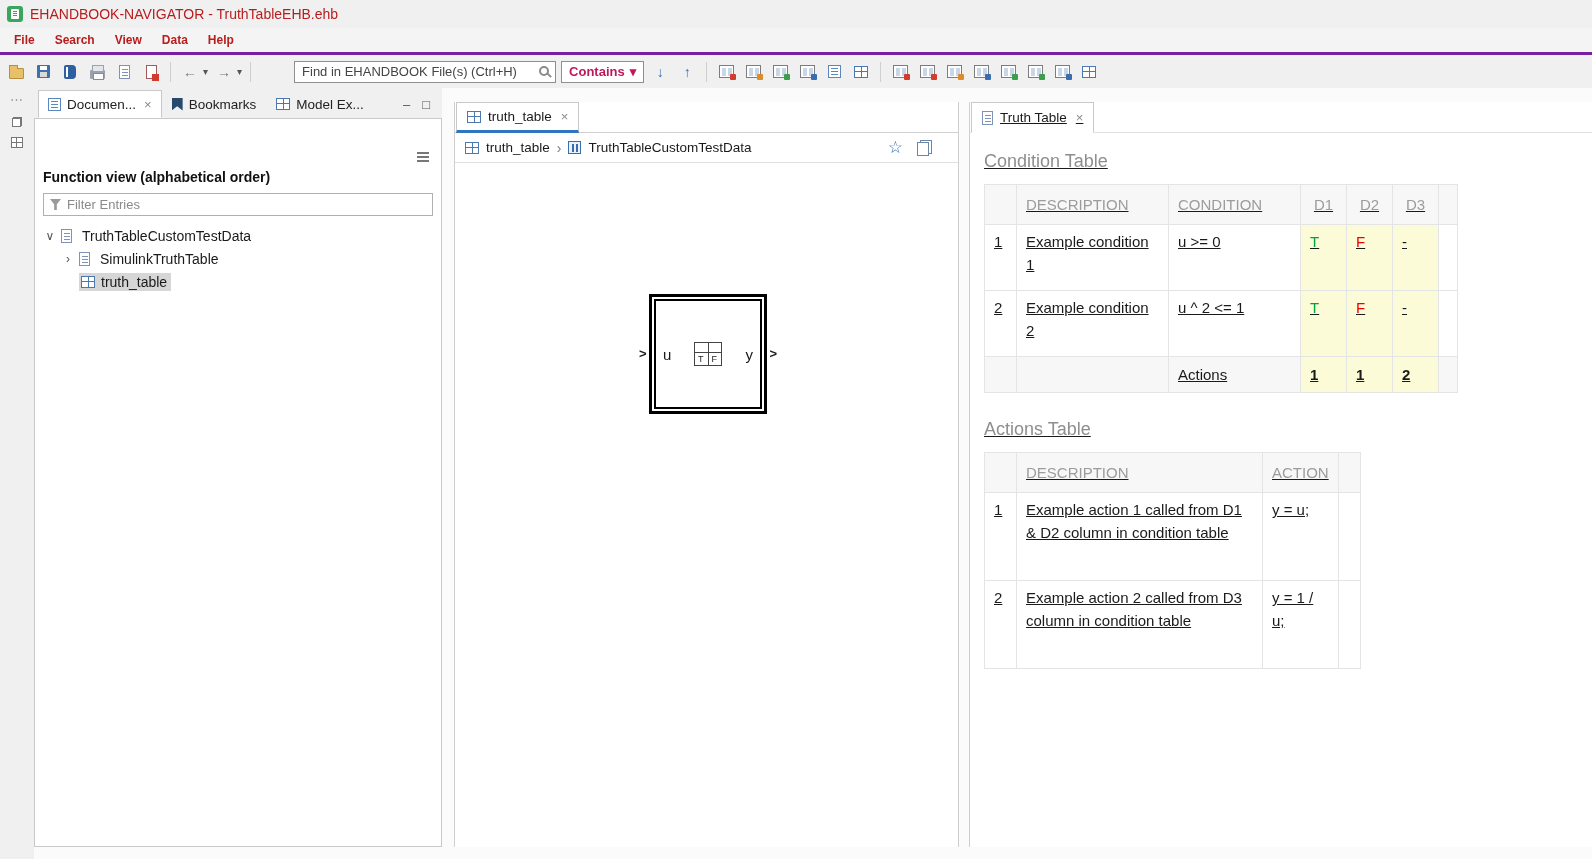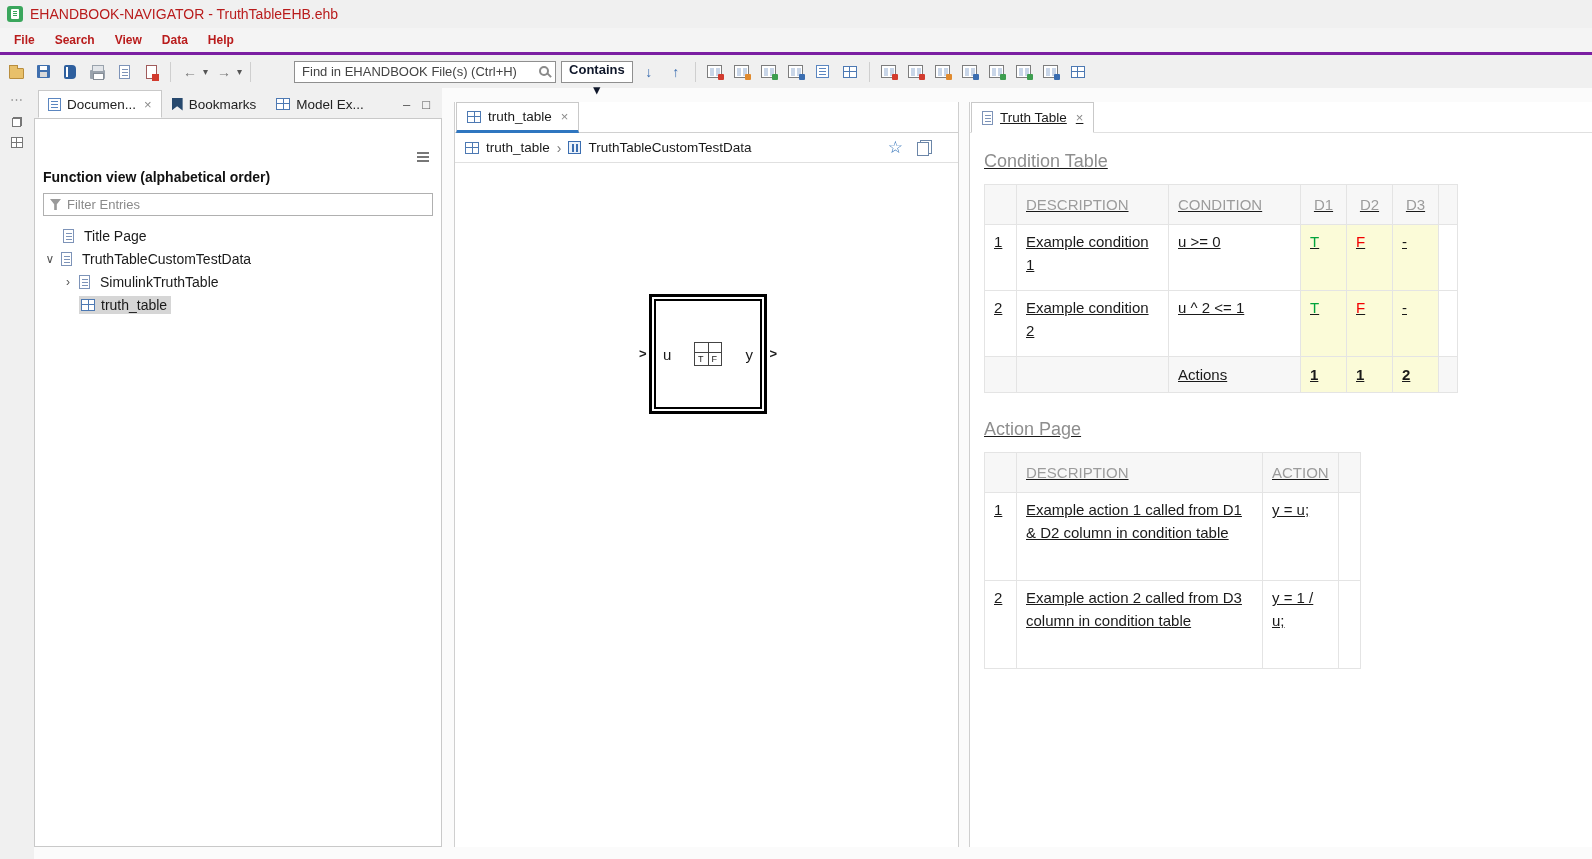--- a/index.html
+++ b/index.html
@@ -67,21 +67,21 @@
   .mt.red::after { content:""; position:absolute; right:-3px; bottom:-3px; width:6px; height:6px; background:#d23b2e; border-radius:1px; }
   .mt.green::after { content:""; position:absolute; right:-3px; bottom:-3px; width:6px; height:6px; background:#3d9e4f; border-radius:1px; }
   .mt.blue::after { content:""; position:absolute; right:-3px; bottom:-3px; width:6px; height:6px; background:#3a6db0; border-radius:1px; }
   .mt.orange::after { content:""; position:absolute; right:-3px; bottom:-3px; width:6px; height:6px; background:#e08a2e; border-radius:1px; }
 
   
   .searchwrap { position:relative; margin-left:4px;padding-left:31px; }
   .search-input { width:262px; height:22px; border:1px solid #8f8f8f; background:#fff; font-family:"Liberation Sans",sans-serif; font-size:13px; color:#333; padding:0 24px 0 7px; }
   .search-input::placeholder { color:#444; }
   .search-mag { position:absolute; right:7px; top:5px; }
-  .contains-btn { height:22px; border:1px solid #8f8f8f; background:#fff; display:flex; align-items:center; gap:5px; padding:0 7px; font-size:13px; font-weight:700; color:#0f172a;flex-direction:column; }
+  .contains-btn { height:22px; border:1px solid #8f8f8f; background:#fff; display:flex; align-items:center; gap:5px; padding:0 7px; font-size:13px; font-weight:700; color:#be185d; }
 
   
   .main { display:flex; height:771px; background:#fbfbfb; }
   .activity-strip { width:34px; background:#f0f0f0; display:flex; flex-direction:column; align-items:center; padding-top:4px; gap:10px; }
   .overflow-dots { color:#8a8a8a; font-size:13px; letter-spacing:1px; }
 
   
   .left-panel { width:408px; display:flex; flex-direction:column; margin-bottom:12px; }
   .ltabs { height:30px; background:#f0f0f0; display:flex; align-items:flex-end; padding-left:4px; }
   .ltab { height:28px; display:flex; align-items:center; gap:6px; padding:0 9px; font-size:13.5px; color:#222; border:1px solid transparent; }
@@ -284,24 +284,20 @@
     <div class="lbody">
       <div class="fview-header">
         <span class="fview-title">Function view (alphabetical order)</span>
         <span class="fview-menu"></span>
       </div>
       <div class="filterbox">
         <span class="ci icn-funnel"></span>
         <input class="filter-input" type="text" placeholder="Filter Entries" style="">
       </div>
       <div class="tree">
-        <div class="tree-row" style="padding-left:28px">
-          <span class="ci icn-page"></span>
-          <span class="tree-label">Title Page</span>
-        </div>
         <div class="tree-row" style="padding-left:10px">
           <span class="chev">∨</span>
           <span class="ci icn-page"></span>
           <span class="tree-label">TruthTableCustomTestData</span>
         </div>
         <div class="tree-row" style="padding-left:28px">
           <span class="chev">›</span>
           <span class="ci icn-page"></span>
           <span class="tree-label">SimulinkTruthTable</span>
         </div>
@@ -405,21 +401,21 @@
           <td></td>
           <td>Actions</td>
           <td class="cell-flag">1</td>
           <td class="cell-flag">1</td>
           <td class="cell-flag">2</td>
           <td></td>
         </tr>
       </tbody>
         </table>
 
-      <div class="section-title" style="margin-top:26px">Action Page</div>
+      <div class="section-title" style="margin-top:26px">Actions Table</div>
 
       <table class="rtable">
         <colgroup>
           <col style="width:32px">
             <col style="width:246px">
             <col style="width:76px">
             <col style="width:22px">
         </colgroup>
         <tbody>
             <tr>

